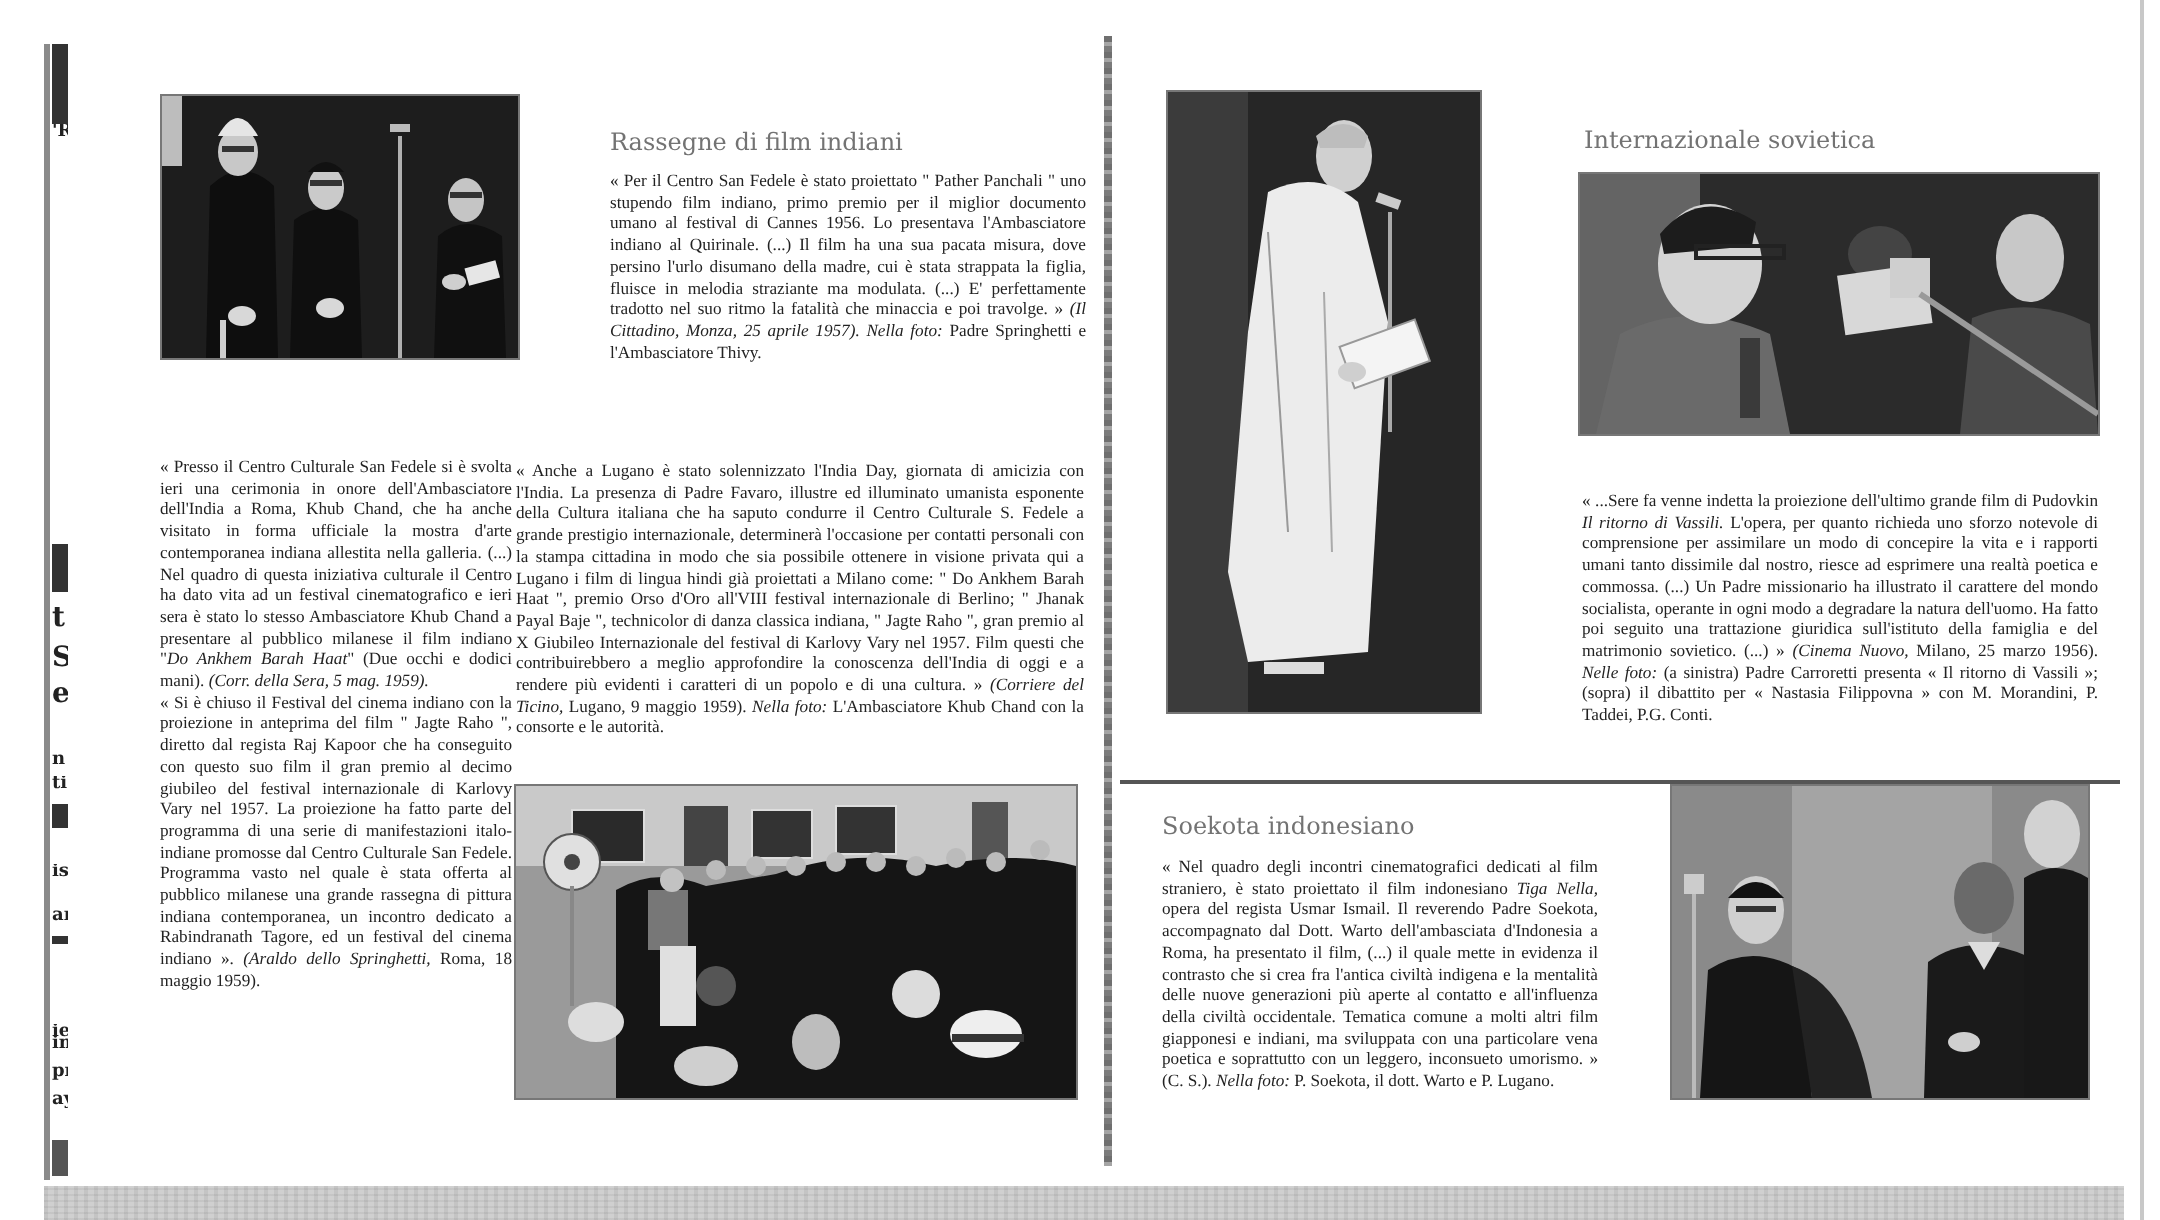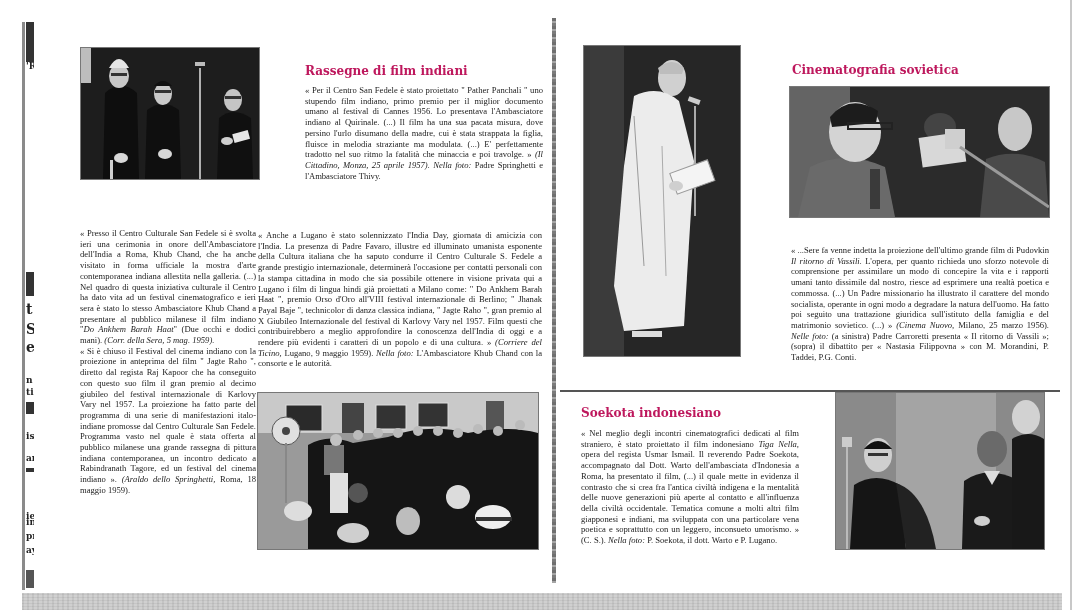--- a/index.html
+++ b/index.html
@@ -21,21 +21,21 @@
   .bottom-noise { left:22px; top:593px; width:1040px; height:17px;
     background:
       repeating-linear-gradient(90deg, rgba(0,0,0,0.06) 0 2px, transparent 2px 5px),
       repeating-linear-gradient(0deg, rgba(0,0,0,0.05) 0 1px, transparent 1px 3px),
       #d0d0d0; }
   .hline { left:560px; top:390px; width:500px; height:2px; background:#555; }
 
   .photo { position:absolute; overflow:hidden; border:1px solid #777; }
   .photo svg { display:block; width:100%; height:100%; }
 
-  .heading { position:absolute; font-family:"DejaVu Serif", serif; font-weight:bold; font-size:12px; color:#be185d; white-space:nowrap; }
+  .heading { position:absolute; font-family:"DejaVu Serif", serif; font-weight:normal; font-size:12px; color:#737373; white-space:nowrap; }
   .text { position:absolute; font-family:Liberation Serif, serif; font-size:8.6px; line-height:10.7px; color:#222; text-align:justify; }
   .text i { font-style:italic; }
 </style>
 </head>
 <body>
 
 <div class="abs left-rule"></div>
 <div class="abs left-strip">
   <div class="strip-block" style="top:0;height:40px;"></div>
   <div class="strip-glyph" style="top:40px">'R</div>
@@ -162,21 +162,21 @@
     <path d="M74 22 Q88 10 100 22 L98 28 L76 28 Z" fill="#bdbdbd"></path>
     <path d="M50 50 Q75 38 95 55 L110 115 L100 280 L40 285 L30 240 L40 120 Z" fill="#ececec"></path>
     <path d="M50 70 L60 220" stroke="#999" stroke-width="1"></path>
     <path d="M78 100 L82 230" stroke="#aaa" stroke-width="1"></path>
     <rect x="88" y="120" width="40" height="22" fill="#f4f4f4" stroke="#999" transform="rotate(-20 108 130)"></rect>
     <ellipse cx="92" cy="140" rx="7" ry="5" fill="#cfcfcf"></ellipse>
     <rect x="48" y="285" width="30" height="6" fill="#ddd"></rect>
   </svg>
 </div>
 
-<div class="heading" style="left:792px;top:63px;">Cinematografia sovietica</div>
+<div class="heading" style="left:792px;top:63px;">Internazionale sovietica</div>
 
 <div class="photo" style="left:789px;top:86px;width:259px;height:130px;">
   <svg viewBox="0 0 259 130" preserveAspectRatio="none">
     <title>Three men seated at a debate panel</title>
     <rect width="259" height="130" fill="#2b2b2b"></rect>
     <rect width="60" height="130" fill="#7e7e7e" opacity="0.7"></rect>
 
     <path d="M8 130 L20 80 Q55 62 95 80 L105 130 Z" fill="#6a6a6a"></path>
     <ellipse cx="65" cy="45" rx="26" ry="30" fill="#d4d4d4"></ellipse>
     <path d="M40 30 Q60 6 88 24 L86 36 L42 40 Z" fill="#1c1c1c"></path>
@@ -198,21 +198,21 @@
   <i>Il ritorno di Vassili.</i>
   <span>L'opera, per quanto richieda uno sforzo notevole di comprensione per assimilare un modo di concepire la vita e i rapporti umani tanto dissimile dal nostro, riesce ad esprimere una realtà poetica e commossa. (...) Un Padre missionario ha illustrato il carattere del mondo socialista, operante in ogni modo a degradare la natura dell'uomo. Ha fatto poi seguito una trattazione giuridica sull'istituto della famiglia e del matrimonio sovietico. (...) »</span>
   <i>(Cinema Nuovo,</i>
   <span>Milano, 25 marzo 1956).</span>
   <i>Nelle foto:</i>
   <span>(a sinistra) Padre Carroretti presenta « Il ritorno di Vassili »; (sopra) il dibattito per « Nastasia Filippovna » con M. Morandini, P. Taddei, P.G. Conti.</span>
 </div>
 
 <div class="heading" style="left:581px;top:406px;">Soekota indonesiano</div>
 <div class="text" style="left:581px;top:428px;width:218px;">
-  <span>« Nel meglio degli incontri cinematografici dedicati al film straniero, è stato proiettato il film indonesiano</span>
+  <span>« Nel quadro degli incontri cinematografici dedicati al film straniero, è stato proiettato il film indonesiano</span>
   <i>Tiga Nella,</i>
   <span>opera del regista Usmar Ismail. Il reverendo Padre Soekota, accompagnato dal Dott. Warto dell'ambasciata d'Indonesia a Roma, ha presentato il film, (...) il quale mette in evidenza il contrasto che si crea fra l'antica civiltà indigena e la mentalità delle nuove generazioni più aperte al contatto e all'influenza della civiltà occidentale. Tematica comune a molti altri film giapponesi e indiani, ma sviluppata con una particolare vena poetica e soprattutto con un leggero, inconsueto umorismo. »</span>
   <span>(C. S.).</span>
   <i>Nella foto:</i>
   <span>P. Soekota, il dott. Warto e P. Lugano.</span>
 </div>
 
 <div class="photo" style="left:835px;top:392px;width:208px;height:156px;">
   <svg viewBox="0 0 208 156" preserveAspectRatio="none">
     <title>Three men standing near a microphone</title>

